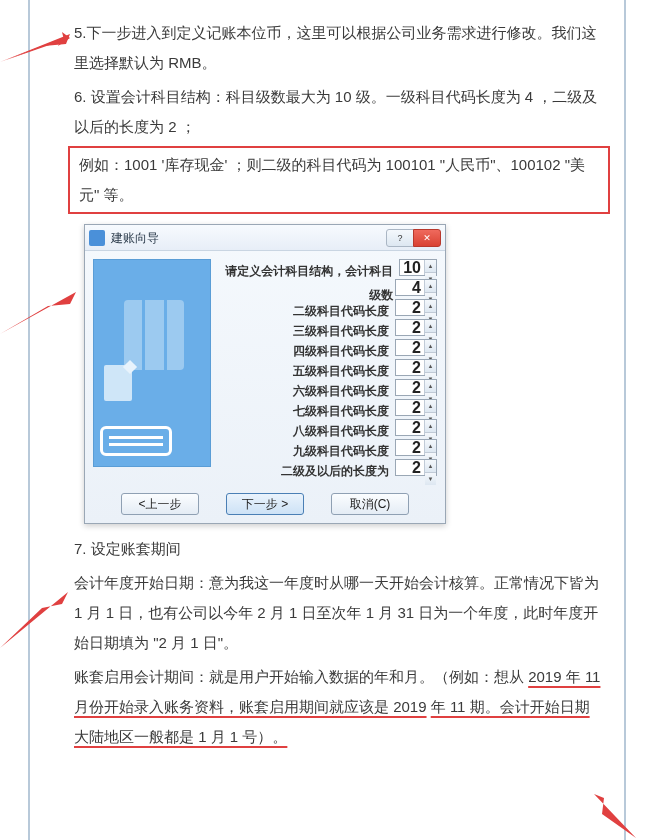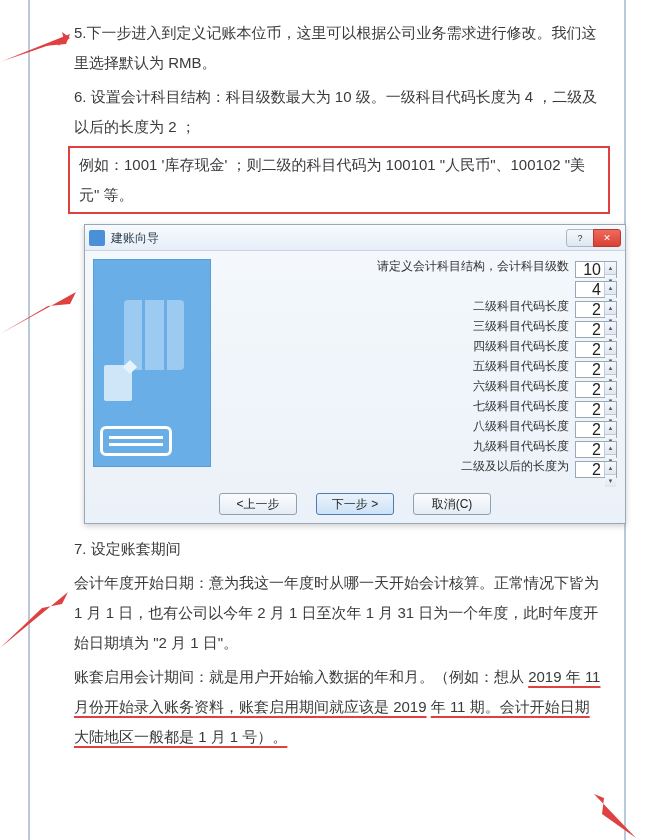--- a/index.html
+++ b/index.html
@@ -34,21 +34,21 @@
       border: 2px solid #e04040;
       padding: 2px 6px 2px 9px;
       margin: 4px -6px 10px -6px;
     }
     .underlined { text-decoration: underline; text-decoration-color: #e04040; text-decoration-thickness: 2px; text-underline-offset: 4px;}
     .arrow {
       position: absolute;
       fill: #e04040;
     }
     .dialog {
-      width: 542px;
+      width: 362px;
       margin: 6px auto 10px 10px;
       border: 1px solid #9aa7b5;
       background: linear-gradient(#f5f9fd,#ebf1f8);
       box-shadow: 0 2px 6px rgba(0,0,0,0.2);
     }
     .titlebar {
       height: 26px;
       background: linear-gradient(#f7fafe,#e7eef7);
       border-bottom: 1px solid #c9d5e2;
       display: flex;
@@ -105,42 +105,43 @@
     .illus .kbd::before { top:7px; } .illus .kbd::after { top:14px;}
     .illus .split1 { position:absolute; left:48px; top:40px; width:3px; height:70px; background:#6aaee8;}
     .illus .split2 { position:absolute; left:70px; top:40px; width:3px; height:70px; background:#6aaee8;}
     .form {
       flex: 1;
       font-size: 12px;
       color: #333;
     }
     .form-row {
       display: flex;
-      align-items: flex-end;
+      align-items: flex-start;
       justify-content: flex-end;
       height: 19px;
       margin-bottom: 1px;
+      font-weight: bold;
     }
     .form-row .lbl { text-align: right; margin-right: 6px;}
     .spinner {
       width: 42px; height: 17px;
       border: 1px solid #9aa7b5;
       background: #fff;
       display: flex;
       align-items: stretch;
     }
     .spinner .val { flex:1; padding:0 3px; font-size:16px; line-height:15px; text-align:right; color:#222;}
     .spinner .arrows { width:12px; border-left:1px solid #c0cad6; display:flex; flex-direction:column;}
     .spinner .arrows div { flex:1; background:linear-gradient(#f4f8fc,#dde7f1); display:flex; align-items:center; justify-content:center; font-size:6px; color:#555;}
     .spinner .arrows div:first-child { border-bottom:1px solid #c0cad6;}
     .btn-row {
       padding: 6px 0 8px;
       display: flex;
       justify-content: center;
-      gap: 19px;
+      gap: 27px;
     }
     .btn {
       min-width: 78px;
       height: 22px;
       border: 1px solid #8fa0b3;
       background: linear-gradient(#fbfdff,#e4ecf5);
       border-radius: 3px;
       font-size: 12px;
       color: #222;
       display:flex; align-items:center; justify-content:center;

